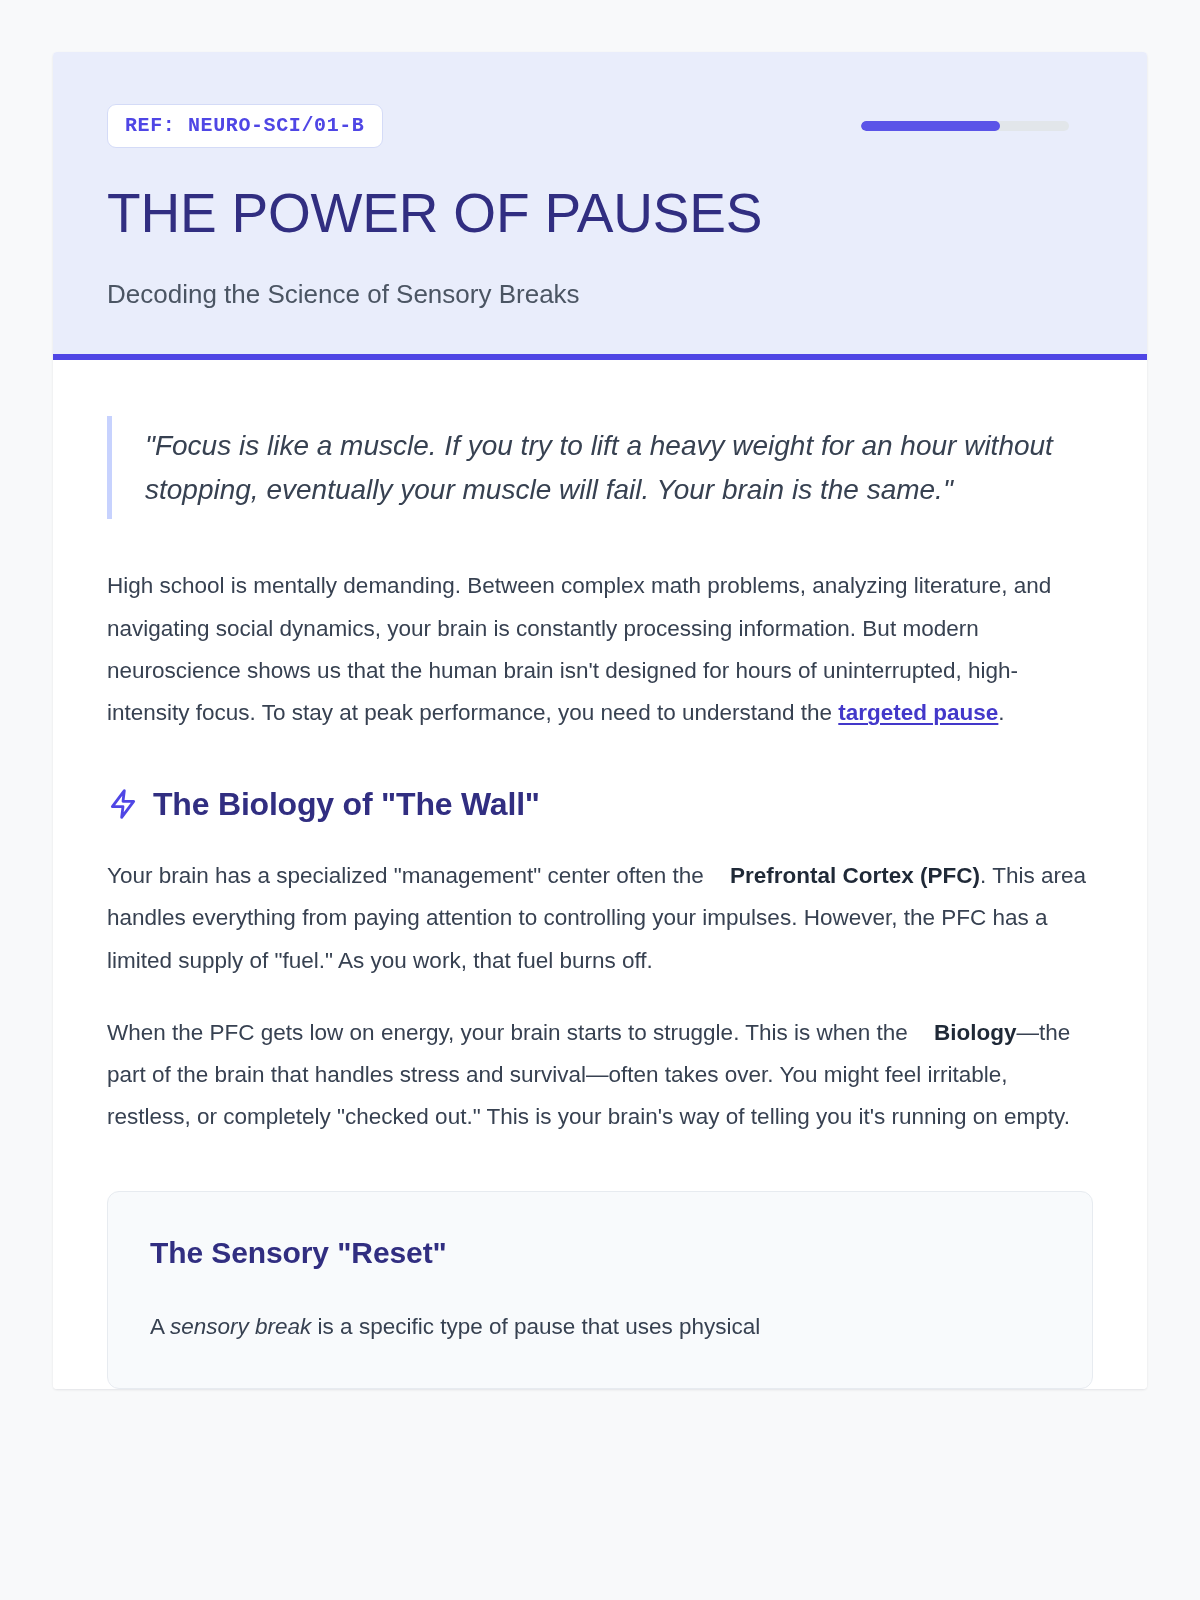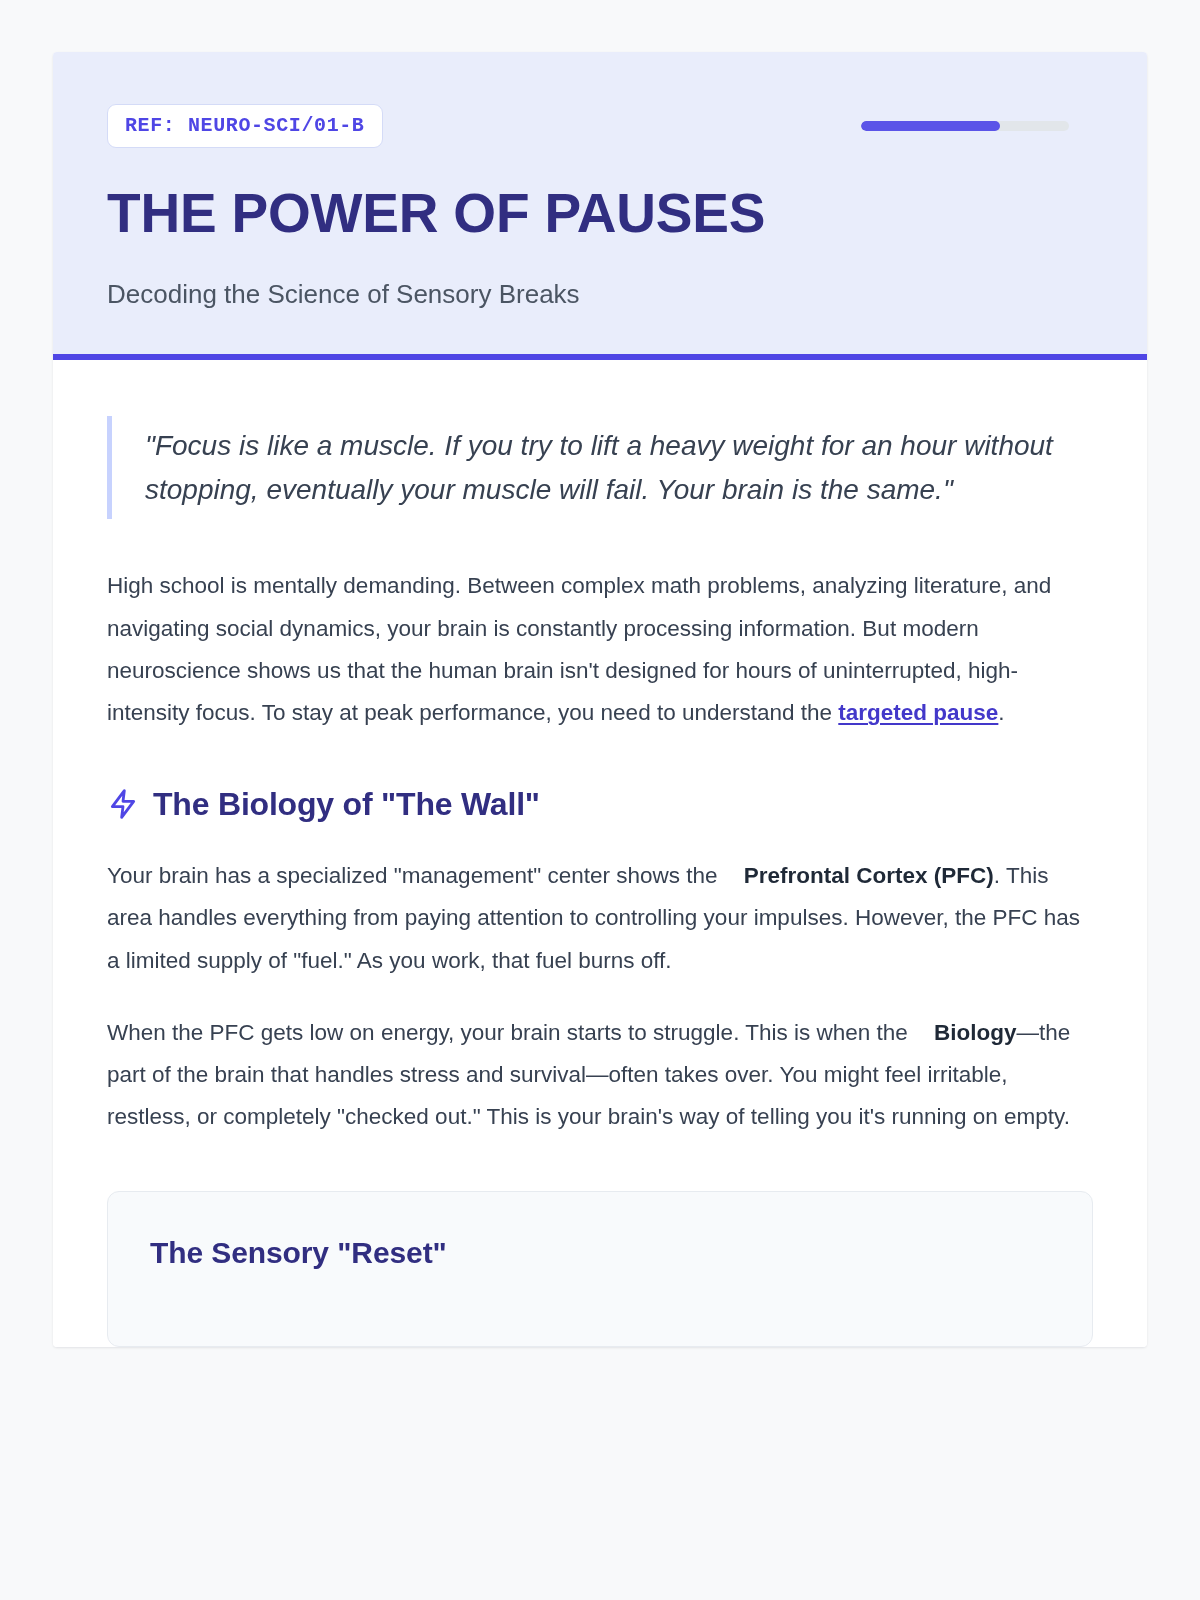--- a/index.html
+++ b/index.html
@@ -73,21 +73,21 @@
   .progress-fill {
     height: 100%;
     background: #5b54e8;
     border-radius: 6px;
   }
 
   .doc-title {
     margin-top: 37px;
     font-size: 55px;
     line-height: 1.03;
-    font-weight: 700;
+    font-weight: 400;
     letter-spacing: -0.2px;
     color: #312e81;
     text-transform: uppercase;
   }
 
   .doc-subtitle {
     margin-top: 36px;
     font-size: 26px;
     line-height: 1.25;
     color: #4b5563;
@@ -216,23 +216,24 @@
 
       <p class="body-text"><span>High school is mentally demanding. Between complex math problems, analyzing literature, and navigating social dynamics, your brain is constantly processing information. But modern neuroscience shows us that the human brain isn't designed for hours of uninterrupted, high-intensity focus. To stay at peak performance, you need to understand the </span><a href="#" class="inline-link">targeted pause</a><span>.</span></p>
 
       <div class="section-heading">
         <svg class="zap-icon" viewBox="0 0 24 24" fill="none" stroke="#4f46e5" stroke-width="2.1" stroke-linecap="round" stroke-linejoin="round">
           <polygon points="13 2 4 14 12 14 11 22 20 10 12 10 13 2"></polygon>
         </svg>
         <h2>The Biology of "The Wall"</h2>
       </div>
 
-      <p class="body-text"><span>Your brain has a specialized "management" center shows the </span><strong>Prefrontal Cortex (PFC)</strong><span>. This area handles everything from paying attention to controlling your impulses. However, the PFC has a limited supply of "fuel." As you work, that fuel burns off.</span></p>
+      <p class="body-text"><span>Your brain has a specialized "management" center often the </span><strong>Prefrontal Cortex (PFC)</strong><span>. This area handles everything from paying attention to controlling your impulses. However, the PFC has a limited supply of "fuel." As you work, that fuel burns off.</span></p>
 
       <p class="body-text"><span>When the PFC gets low on energy, your brain starts to struggle. This is when the </span><strong>Biology</strong><span>—the part of the brain that handles stress and survival—often takes over. You might feel irritable, restless, or completely "checked out." This is your brain's way of telling you it's running on empty.</span></p>
 
       <section class="callout-card">
         <h3>The Sensory "Reset"</h3>
+        <p><span>A </span><em>sensory break</em><span> is a specific type of pause that uses physical</span></p>
       </section>
 
     </div>
   </article>
 </div>
 
 </body></html>

